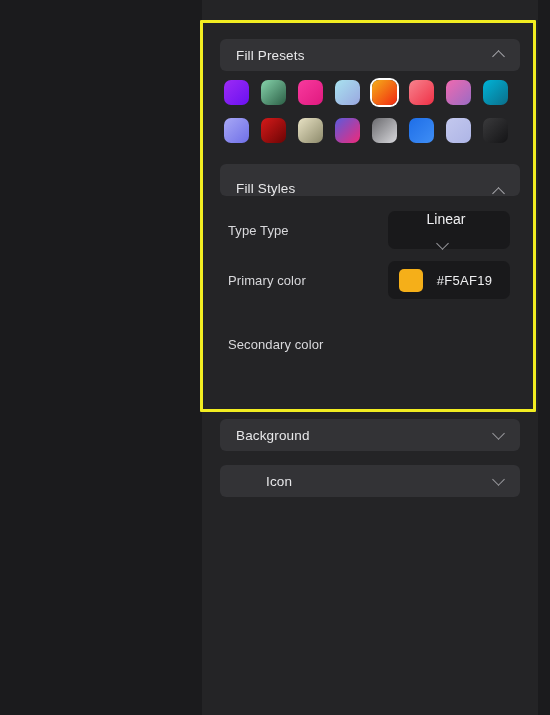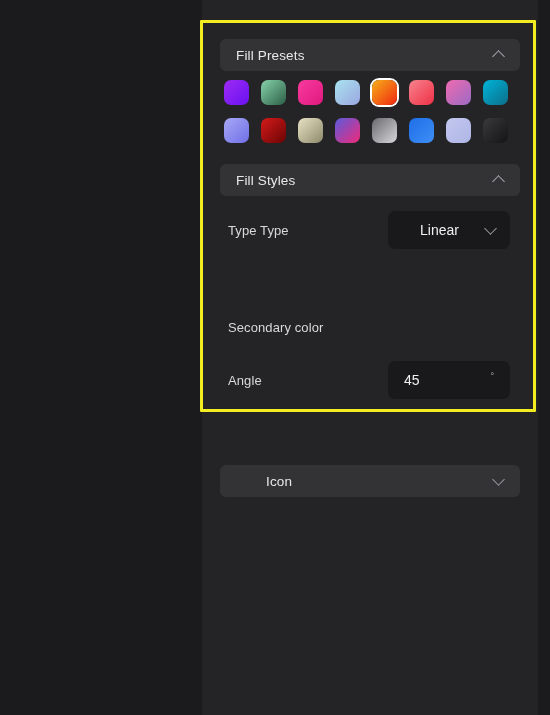--- a/index.html
+++ b/index.html
@@ -98,21 +98,21 @@
   .chev.down::before {
     top: -2px;
     border-left: none;
     border-top: none;
     border-right: 1.6px solid #9a9a9e;
     border-bottom: 1.6px solid #9a9a9e;
     transform: rotate(45deg);
   }
 
   #hdr-fill-presets { top: 39px; }
-  #hdr-fill-styles  { top: 164px; }
+  #hdr-fill-styles  { top: 164px; align-items: flex-end; }
   #hdr-background   { top: 419px; }
   #hdr-icon         { top: 465px; padding-left: 46px; }
 
   
   #preset-grid {
     position: absolute;
     left: 224px;
     top: 80px;
     width: 292px;
     display: flex;
@@ -156,27 +156,28 @@
     height: 38px;
     background: #19191b;
     border-radius: 7px;
     display: flex;
     align-items: center;
     box-sizing: border-box;
     cursor: pointer;
   }
   #row-fill-type   { top: 211px; }
   #row-primary     { top: 261px; }
-  #row-secondary   { top: 308px; }
+  #row-secondary   { top: 325px; }
   #row-angle       { top: 361px; }
 
   
   #fill-type-field {
     justify-content: space-between;
     padding: 0 12px 0 0;
+    flex-direction: column;
   }
   #fill-type-value {
     color: #f0f0f2;
     font-size: 14px;
     flex: 1;
     text-align: center;
     padding-left: 6px;
   }
 
   
@@ -234,33 +235,37 @@
   </div>
 
   <div class="prop-row" id="row-fill-type">
     <span class="prop-label">Type Type</span>
     <div class="prop-field" id="fill-type-field">
       <span id="fill-type-value">Linear</span>
       <span class="chev down"></span>
     </div>
   </div>
 
+  <div class="prop-row" id="row-primary">
+    <span class="prop-label">Primary color</span>
+    <div class="prop-field color-field">
+      <span class="color-chip" id="primary-chip" style="background: rgb(245, 175, 25);"></span>
+      <span class="color-hex">#F5AF19</span>
+    </div>
+  </div>
 
   <div class="prop-row" id="row-secondary">
     <span class="prop-label">Secondary color</span>
   </div>
 
-  <div class="prop-row" id="row-angle">
-    <span class="prop-label">Angle</span>
-    <div class="prop-field" id="angle-field">
-      <span id="angle-value">45</span>
-      <span id="angle-unit">°</span>
-    </div>
-  </div>
-
+
+  <div class="section-header" id="hdr-background">
+    <span class="title">Background</span>
+    <span class="chev down"></span>
+  </div>
 
   <div class="section-header" id="hdr-icon">
     <span class="title">Icon</span>
     <span class="chev down"></span>
   </div>
 
 </div>
 
 <div id="panel-right-gutter"></div>
 

